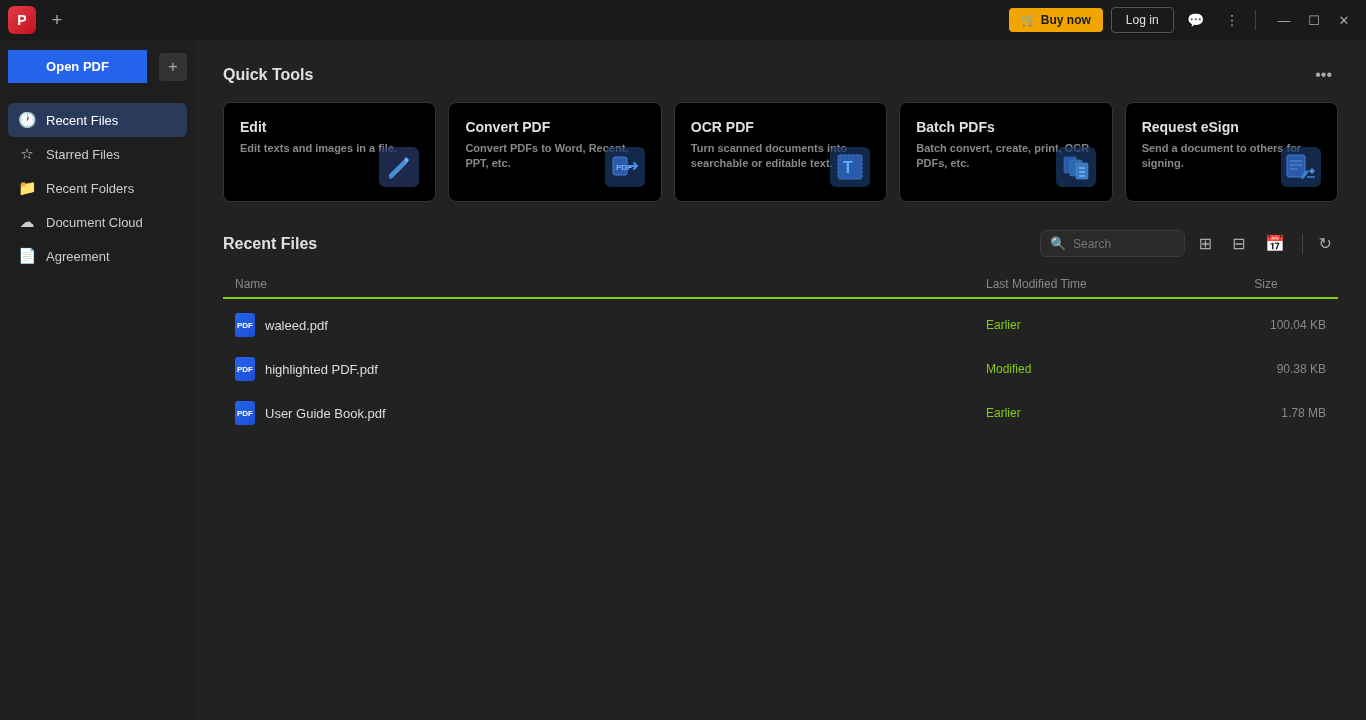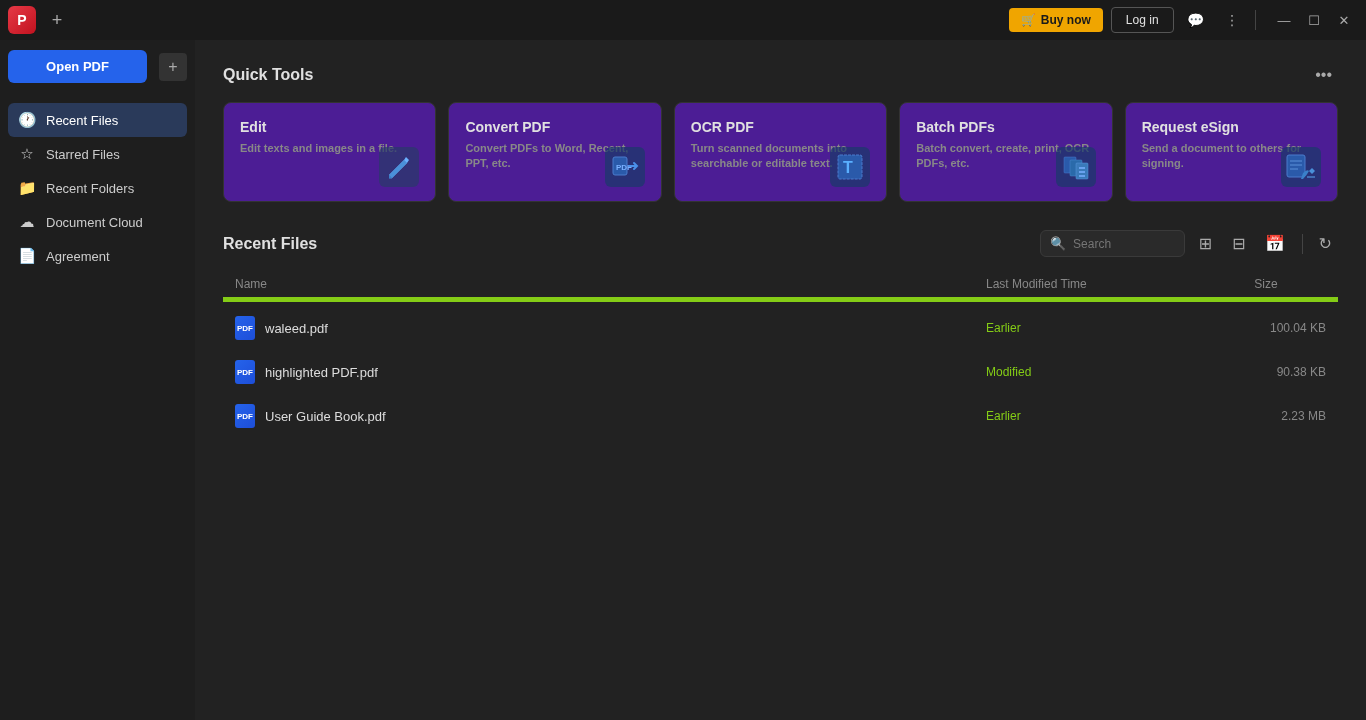--- a/index.html
+++ b/index.html
@@ -127,21 +127,21 @@
       display: flex;
       flex-direction: column;
       padding: 10px 8px;
       flex-shrink: 0;
       gap: 4px;
     }
     .open-pdf-btn {
       background: #2563eb;
       color: white;
       border: none;
-      border-radius: 6px;
+      border-radius: 0;
       padding: 9px 8px;
       font-size: 13px;
       font-weight: 600;
       cursor: pointer;
       display: flex;
       align-items: center;
       justify-content: center;
       gap: 6px;
       margin-bottom: 8px;
       flex-shrink: 0;
@@ -215,21 +215,21 @@
       border-radius: 3px;
     }
 
     .quick-tools-grid {
       display: flex;
       gap: 12px;
       margin-bottom: 28px;
     }
     .tool-card {
       flex: 1;
-      background: #4c1d95;
+      background: #000000;
       border-radius: 8px;
       padding: 16px;
       cursor: pointer;
       min-height: 100px;
       display: flex;
       flex-direction: column;
       justify-content: space-between;
       position: relative;
       overflow: hidden;
       border: 1px solid #333;
@@ -302,21 +302,21 @@
 
     .files-table {
       width: 100%;
     }
     .files-table-header {
       display: grid;
       grid-template-columns: 1fr 220px 120px;
       padding: 6px 12px;
       font-size: 12px;
       color: #888;
-      border-bottom: 5px solid #84cc16;
+      border-bottom: 2px solid #84cc16;
       margin-bottom: 4px;
     }
     .file-row {
       display: grid;
       grid-template-columns: 1fr 220px 120px;
       padding: 10px 12px;
       border-radius: 6px;
       cursor: pointer;
       align-items: center;
     }
@@ -552,19 +552,19 @@
       </div>
       <div class="file-date">Modified</div>
       <div class="file-size">90.38 KB</div>
     </div>
           <div class="file-row">
       <div class="file-name">
         <div class="file-icon">PDF</div>
         <span>User Guide Book.pdf</span>
       </div>
       <div class="file-date">Earlier</div>
-      <div class="file-size">2.23 MB</div>
+      <div class="file-size">1.78 MB</div>
     </div>
         </div>
     </div>
 
   </div>
 </div>
 
 </body></html>

